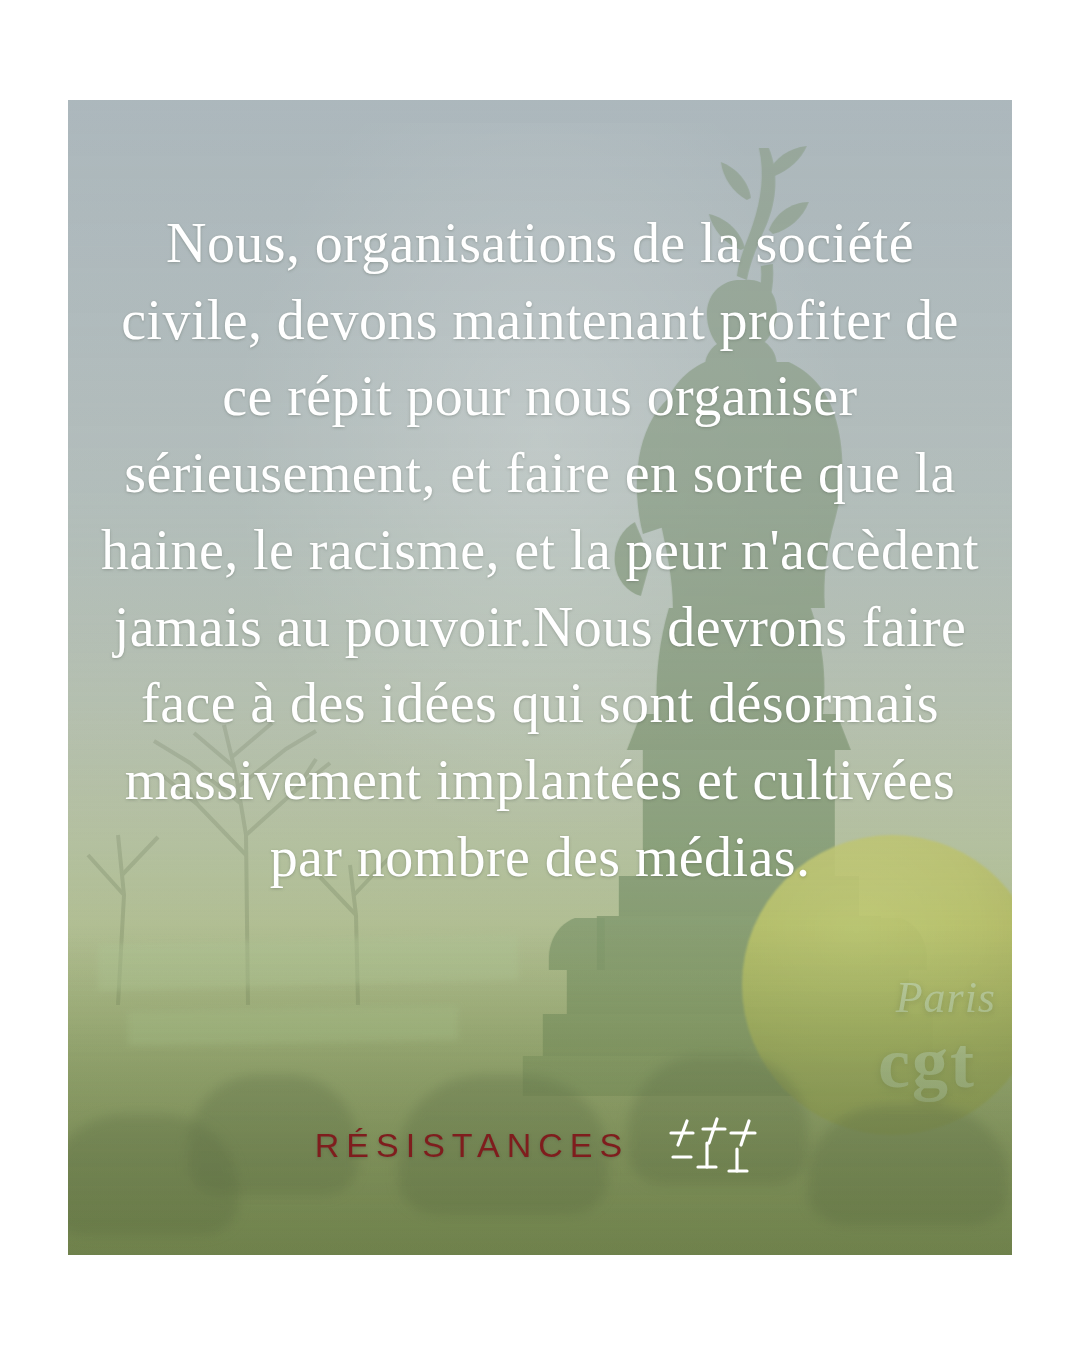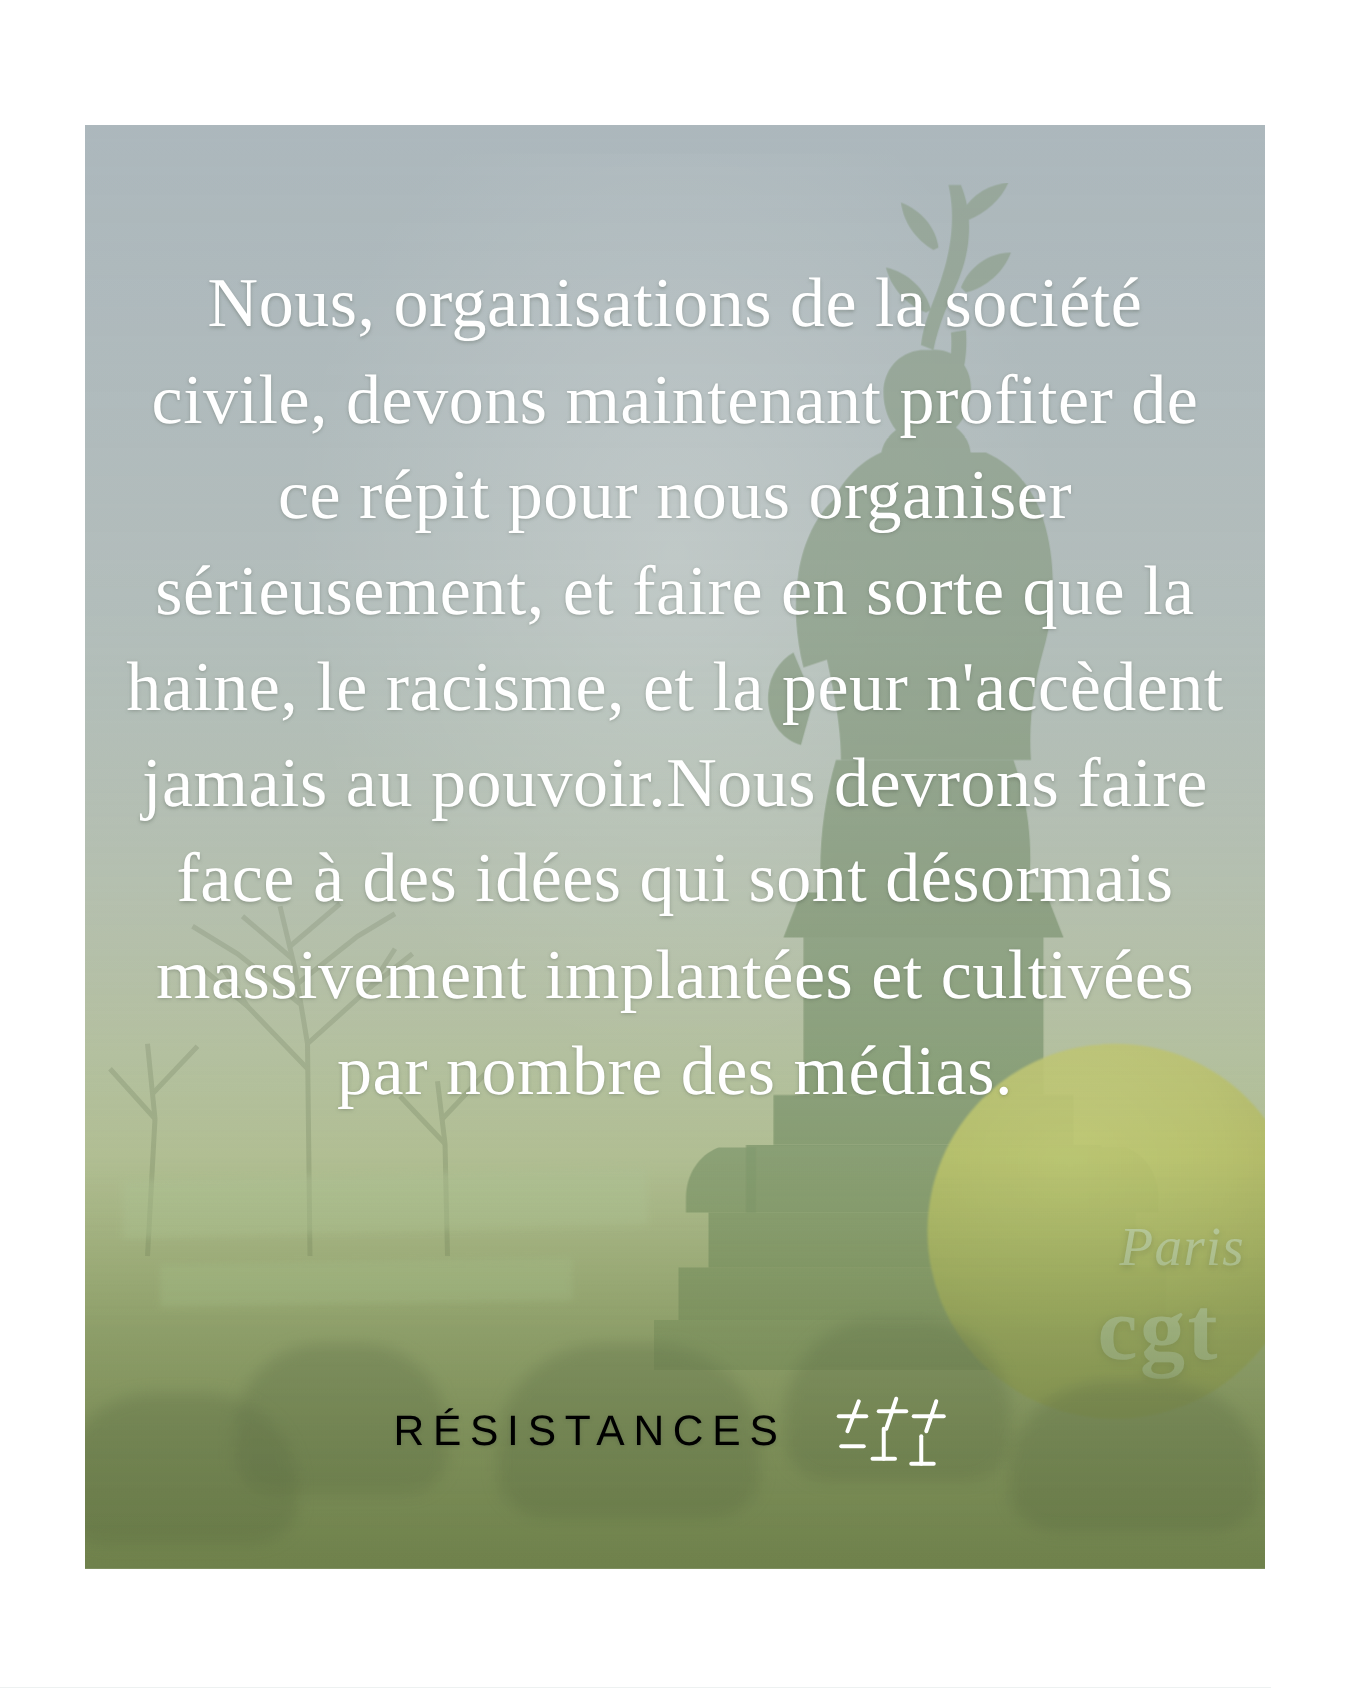--- a/index.html
+++ b/index.html
@@ -208,21 +208,21 @@
   
   .footer {
     position: absolute;
     left: 0;
     right: 0;
     bottom: 78px;
     display: flex;
     align-items: center;
     justify-content: center;
     gap: 38px;
-    color: #000000;
+    color: #7f1d1d;
   }
   .footer-word {
     font-family: "Liberation Sans", sans-serif;
     font-size: 34px;
     letter-spacing: 7px;
     font-weight: 400;
     text-shadow: 0 1px 3px rgba(70,80,70,0.35);
   }
   .logo-mark {
     width: 98px;

